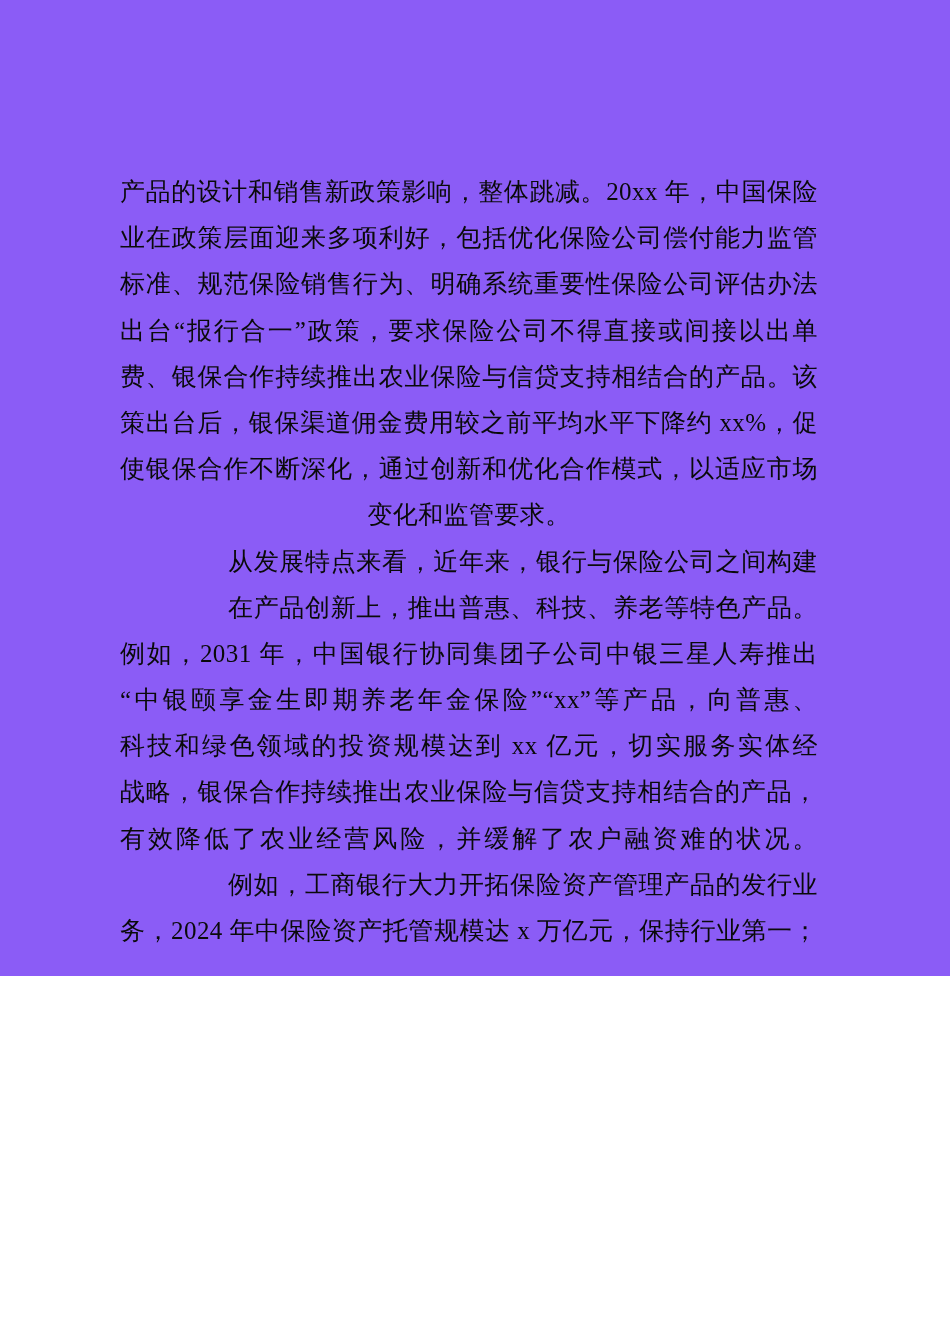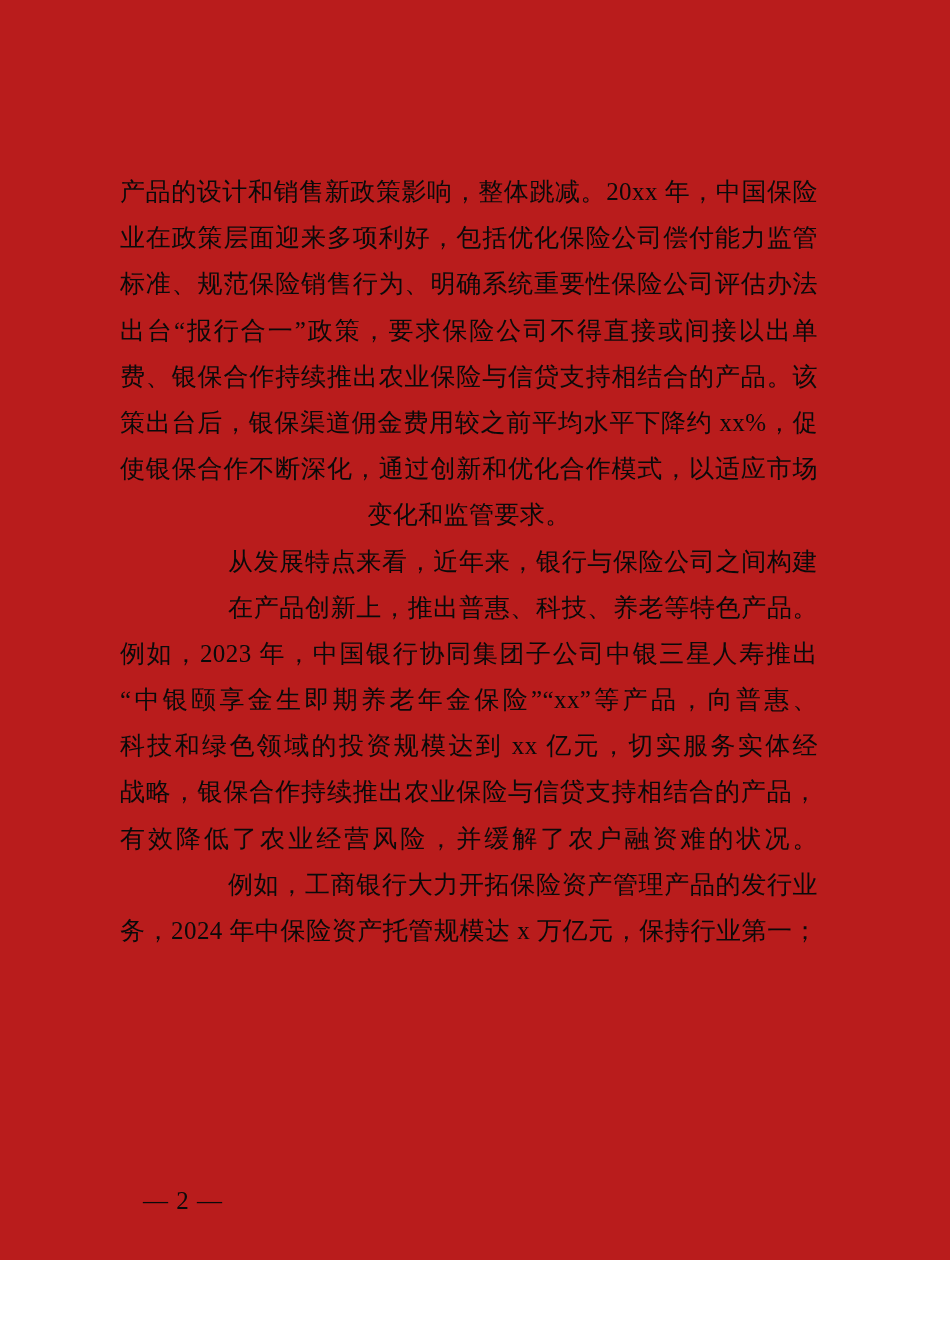--- a/index.html
+++ b/index.html
@@ -3,22 +3,22 @@
 <meta charset="utf-8">
 <style>
   html, body {
     margin: 0;
     padding: 0;
     background: #ffffff;
   }
   .page {
     position: relative;
     width: 950px;
-    height: 1260px;
-    background: #b91c1c;
+    height: 976px;
+    background: #8b5cf6;
     color: #0a0a0a;
     font-family: "Liberation Serif", "DejaVu Serif", serif;
     overflow: hidden;
   }
   .text-block {
     position: absolute;
     left: 120px;
     top: 169px;
     width: 698px;
   }
@@ -64,21 +64,21 @@
       <div class="line j">产品的设计和销售新政策影响，整体跳减。20xx 年，中国保险</div>
       <div class="line j">业在政策层面迎来多项利好，包括优化保险公司偿付能力监管</div>
       <div class="line j">标准、规范保险销售行为、明确系统重要性保险公司评估办法</div>
       <div class="line j">出台“报行合一”政策，要求保险公司不得直接或间接以出单</div>
       <div class="line j">费、银保合作持续推出农业保险与信贷支持相结合的产品。该政</div>
       <div class="line j">策出台后，银保渠道佣金费用较之前平均水平下降约 xx%，促</div>
       <div class="line j">使银保合作不断深化，通过创新和优化合作模式，以适应市场</div>
       <div class="line">变化和监管要求。</div>
       <div class="line j ind">从发展特点来看，近年来，银行与保险公司之间构建</div>
       <div class="line j ind">在产品创新上，推出普惠、科技、养老等特色产品。</div>
-      <div class="line j">例如，2023 年，中国银行协同集团子公司中银三星人寿推出</div>
+      <div class="line j">例如，2031 年，中国银行协同集团子公司中银三星人寿推出</div>
       <div class="line j">“中银颐享金生即期养老年金保险”“xx”等产品，向普惠、</div>
       <div class="line j">科技和绿色领域的投资规模达到 xx 亿元，切实服务实体经济，</div>
       <div class="line j">战略，银保合作持续推出农业保险与信贷支持相结合的产品，</div>
       <div class="line j">有效降低了农业经营风险，并缓解了农户融资难的状况。</div>
       <div class="line j ind">例如，工商银行大力开拓保险资产管理产品的发行业</div>
       <div class="line j">务，2024 年中保险资产托管规模达 x 万亿元，保持行业第一；</div>
     </div>
   <div class="footer-page-number">— 2 —</div>
 </div>
 

